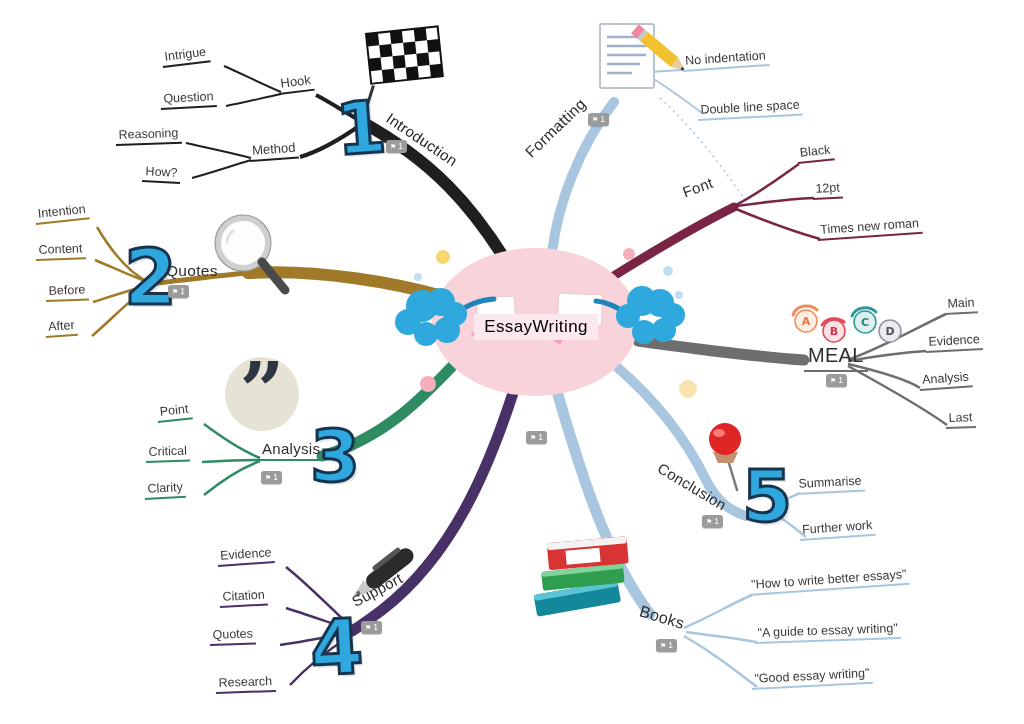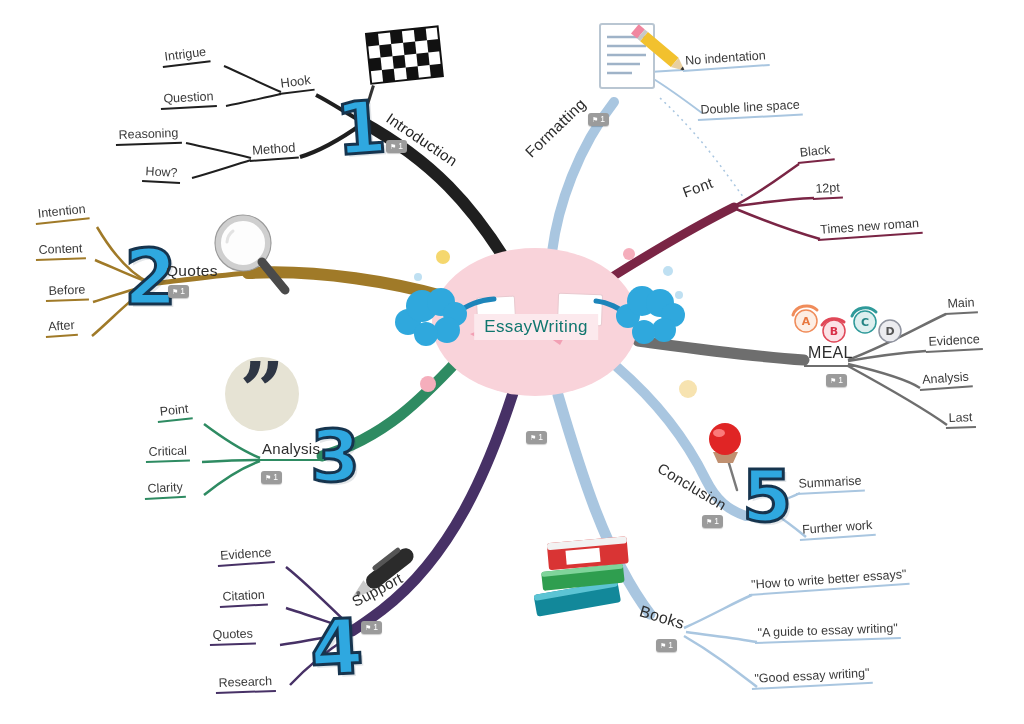--- a/index.html
+++ b/index.html
@@ -21,21 +21,21 @@
     padding:2px 4px; border-radius:3px; box-shadow:0 1px 1px rgba(0,0,0,.2);
   }
   .badge-icon { font-size:7px; line-height:1; }
   .big-number {
     position:absolute; font-size:72px; font-weight:bold; line-height:1;
     color:#2fa8e0; -webkit-text-stroke:3px #16344e;
     text-shadow:3px 3px 0 rgba(22,52,78,.12);
     transform-origin:center; font-family:"DejaVu Sans",sans-serif;
   }
   .center-title {
-    position:absolute; font-size:17px; color:#0f766e; background:#fce9ed;
+    position:absolute; font-size:17px; color:#000000; background:#fce9ed;
     padding:3px 10px; letter-spacing:.4px; transform:translateX(-50%);
   }
 </style>
 </head>
 <body>
 
 <div class="canvas">
 
   <svg class="curves" width="1024" height="724" viewBox="0 0 1024 724">
 
@@ -225,21 +225,21 @@
   <div class="big-number" style="left:310px;top:420px">3</div>
   <div class="big-number" style="left:310px;top:610px;font-size:76px;transform:rotate(-3deg)">4</div>
   <div class="big-number" style="left:742px;top:460px">5</div>
 
   <div class="blabel" style="left:388px;top:108px;transform:rotate(34deg);color:#1f1f1f">Introduction</div>
   <div class="blabel" style="left:166px;top:262px;font-size:15.5px">Quotes</div>
   <div class="blabel" style="left:258px;top:440px;border-bottom:2.5px solid #2e8b62;padding:0 4px 2px">Analysis</div>
   <div class="blabel" style="left:353px;top:594px;transform:rotate(-28deg)">Support</div>
   <div class="blabel" style="left:640px;top:602px;transform:rotate(17deg);font-size:16px">Books</div>
   <div class="blabel" style="left:659px;top:458px;transform:rotate(31deg)">Conclusion</div>
-  <div class="blabel" style="left:804px;top:344px;font-size:16px;border-bottom:2.5px solid #6e6e6e;padding:0 4px 3px">MEAL</div>
+  <div class="blabel" style="left:804px;top:344px;font-size:20px;border-bottom:2.5px solid #6e6e6e;padding:0 4px 3px">MEAL</div>
   <div class="blabel" style="left:683px;top:184px;transform:rotate(-20deg)">Font</div>
   <div class="blabel" style="left:528px;top:146px;transform:rotate(-44deg);font-size:15.5px">Formatting</div>
 
   <div class="leaf" style="left:279px;top:76px;border-color:#1f1f1f;transform:rotate(-7deg);font-size:13px">Hook</div>
   <div class="leaf" style="left:250px;top:143px;border-color:#1f1f1f;transform:rotate(-4deg);font-size:13px">Method</div>
   <div class="leaf" style="left:163px;top:50px;border-color:#1f1f1f;transform:rotate(-7deg)">Intrigue</div>
   <div class="leaf" style="left:161px;top:92px;border-color:#1f1f1f;transform:rotate(-3deg)">Question</div>
   <div class="leaf" style="left:116px;top:128px;border-color:#1f1f1f;transform:rotate(-2deg)">Reasoning</div>
   <div class="leaf" style="left:142px;top:164px;border-color:#1f1f1f;transform:rotate(3deg)">How?</div>
 

